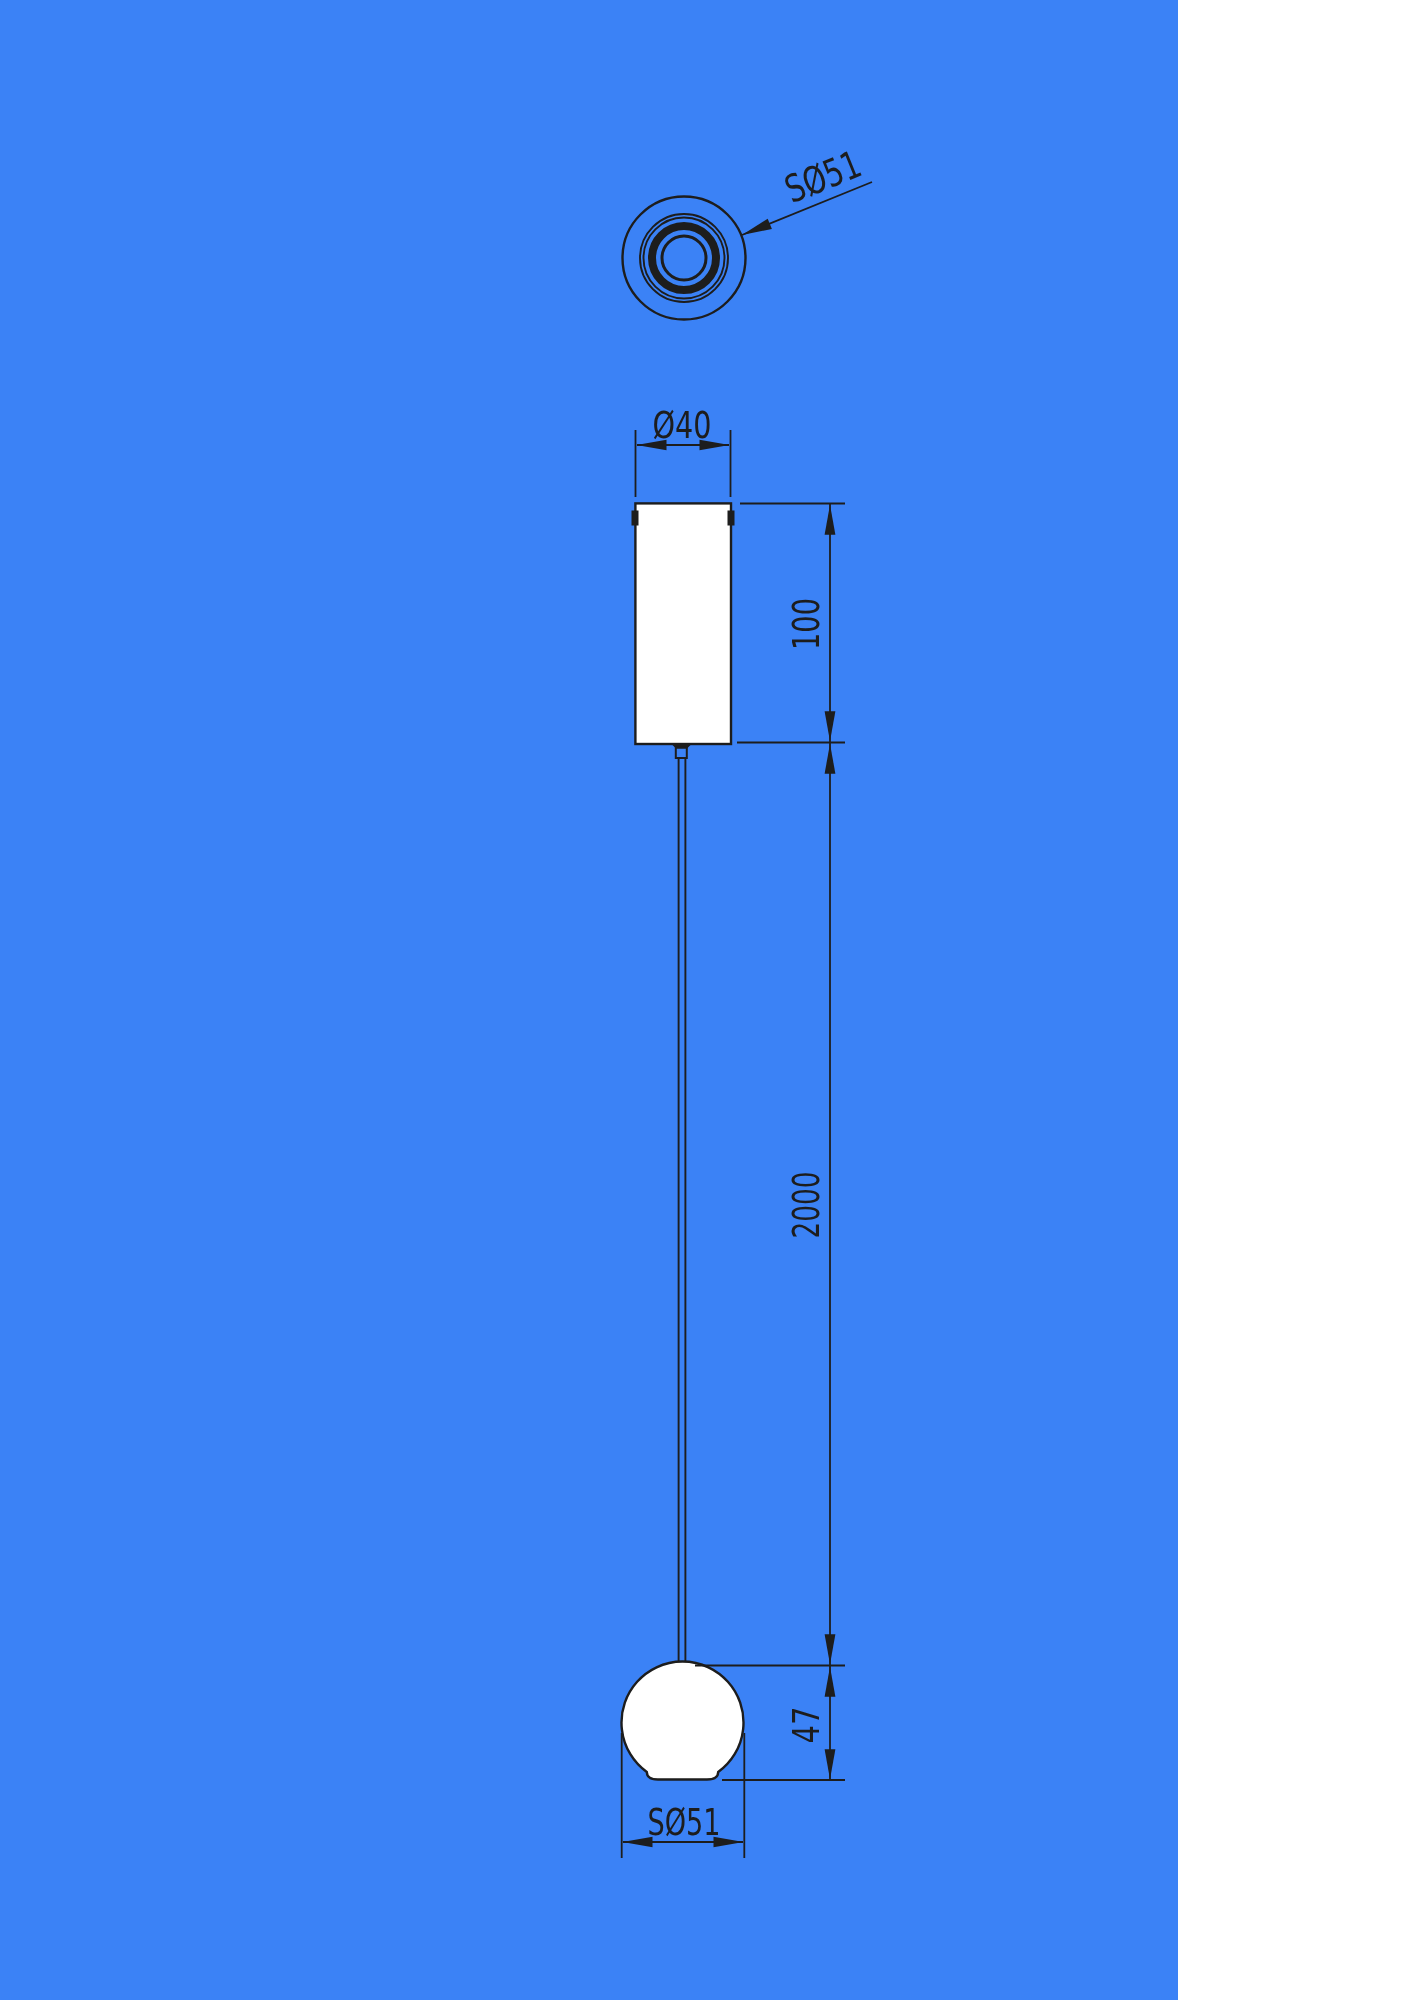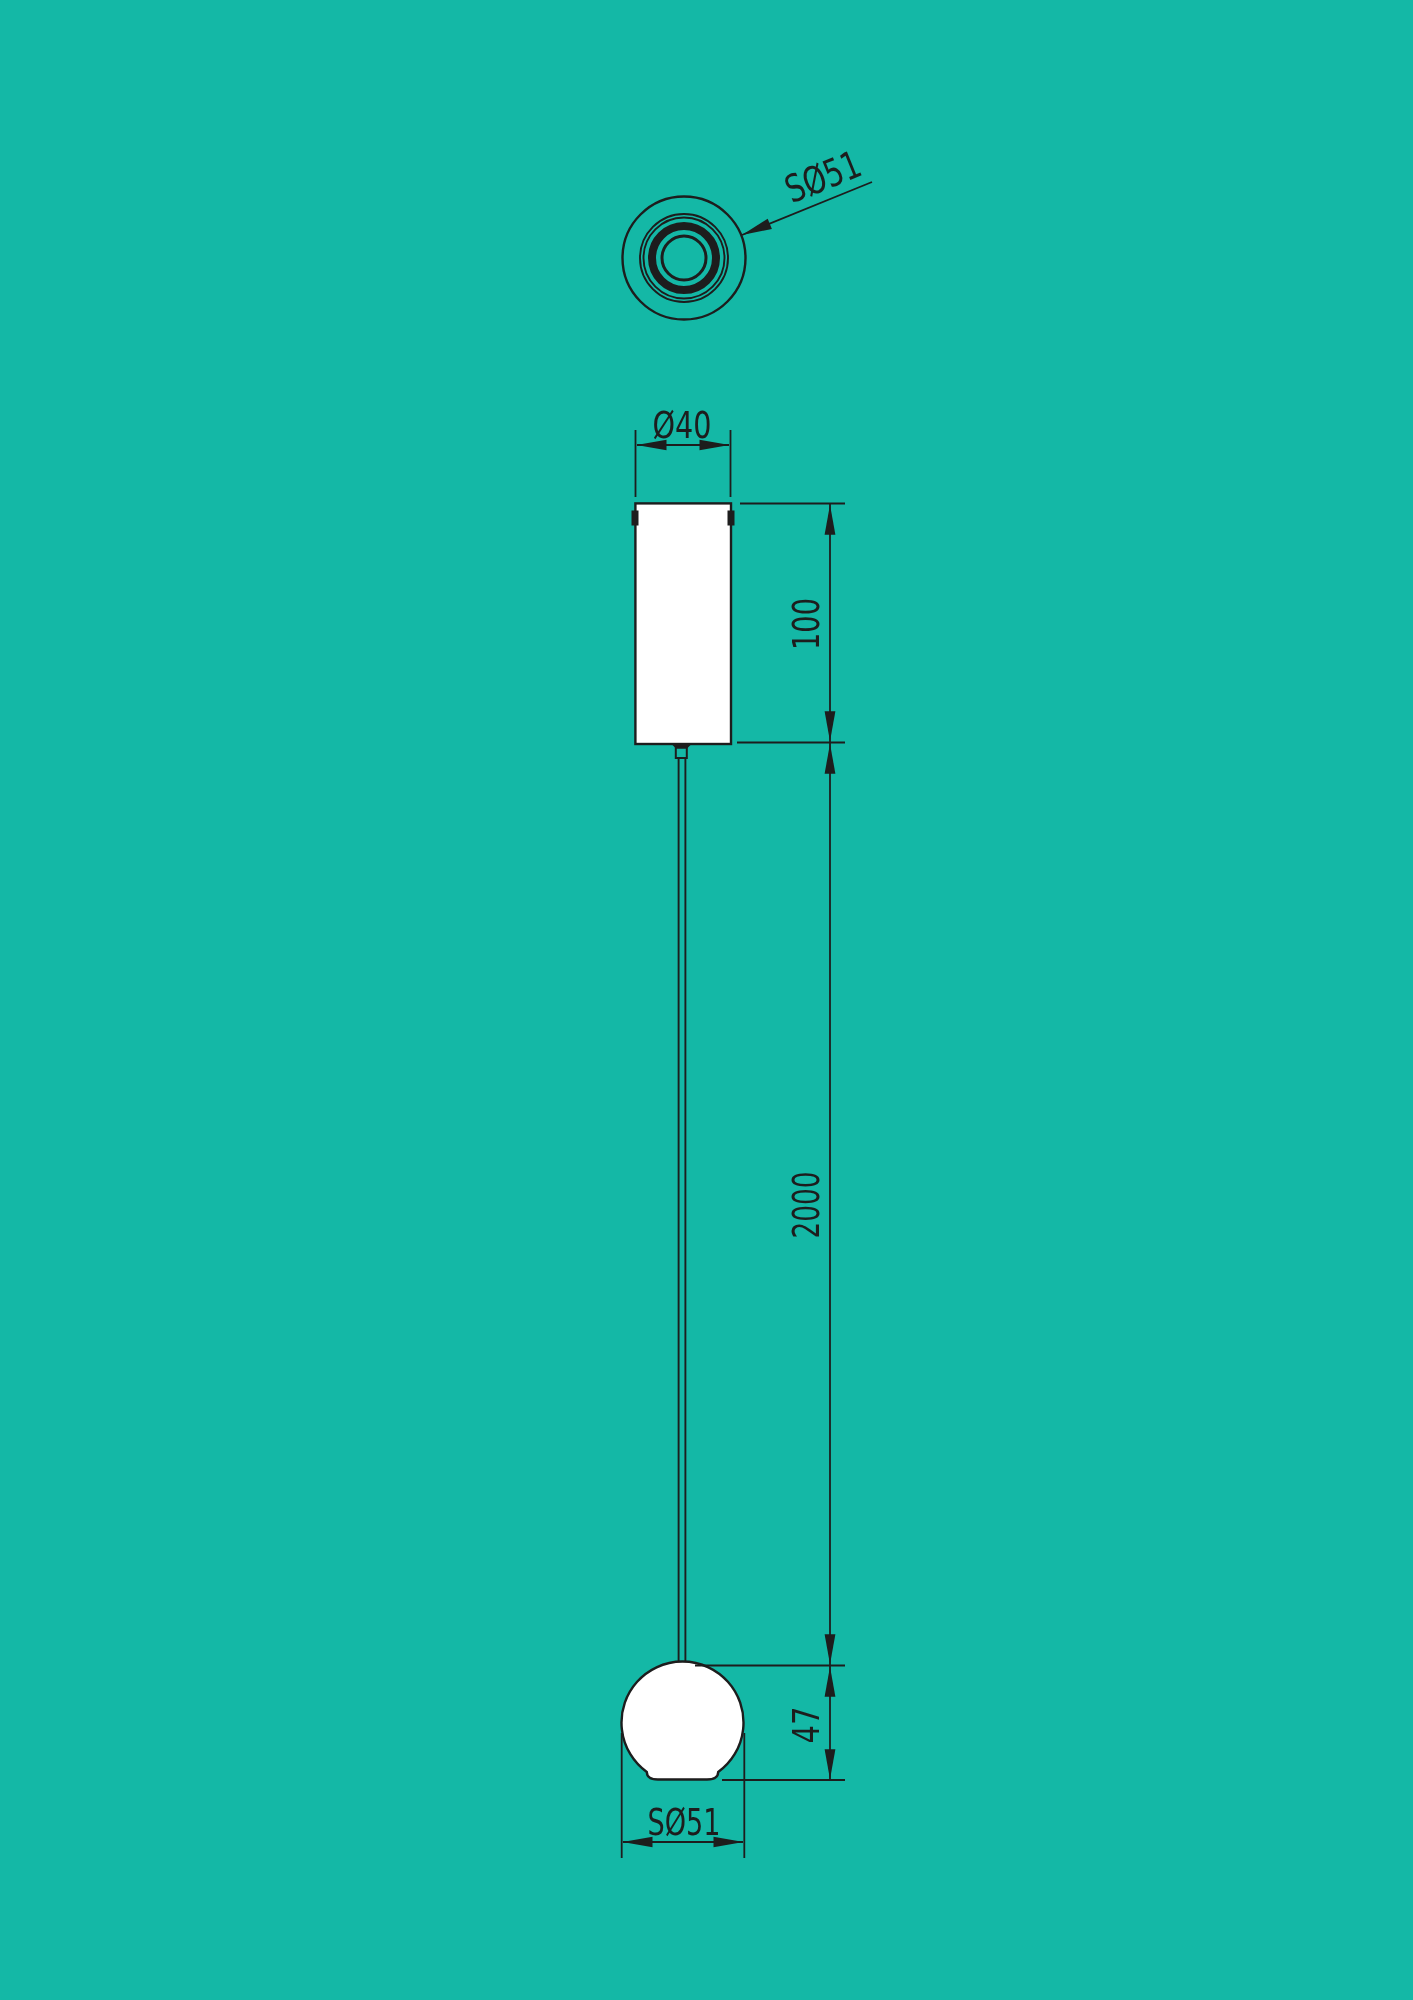--- a/index.html
+++ b/index.html
@@ -2,23 +2,23 @@
 <html><head>
 <meta charset="utf-8">
 <style>
   html, body {
     margin: 0;
     padding: 0;
     background: #ffffff;
   }
   .canvas {
     position: relative;
-    width: 1413px;
+    width: 1178px;
     height: 2000px;
-    background: #14b8a6;
+    background: #3b82f6;
     overflow: hidden;
   }
   svg text {
     font-family: "DejaVu Sans", "Liberation Sans", sans-serif;
     font-size: 38px;
     fill: #1d1d1d;
   }
   .outline  { stroke: #1d1d1d; fill: none; }
   .thin     { stroke-width: 1.9; }
   .med      { stroke-width: 2.4; }

